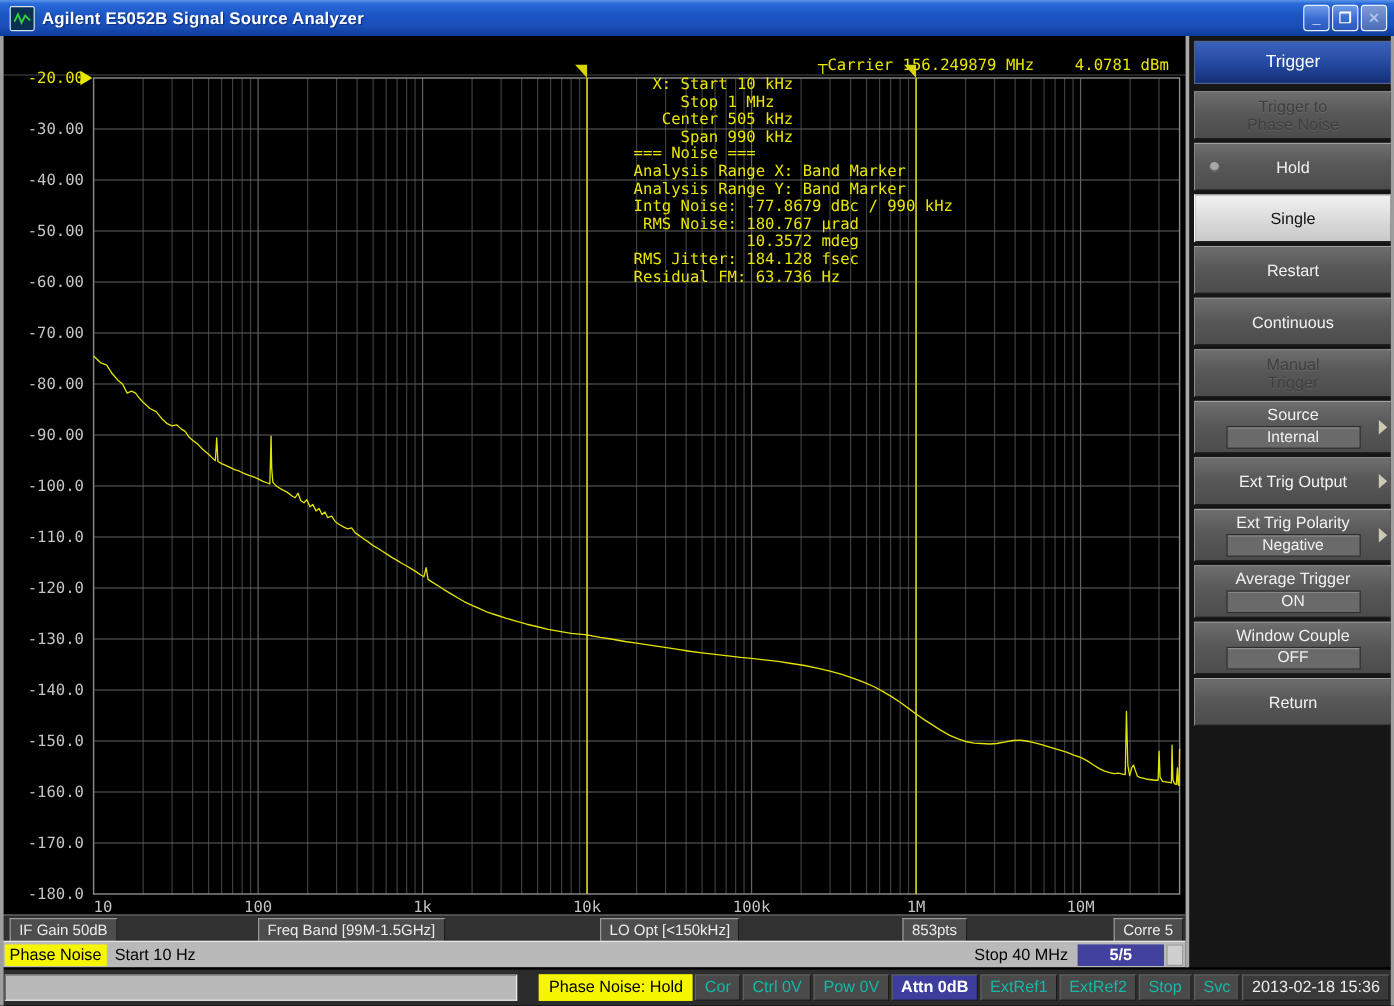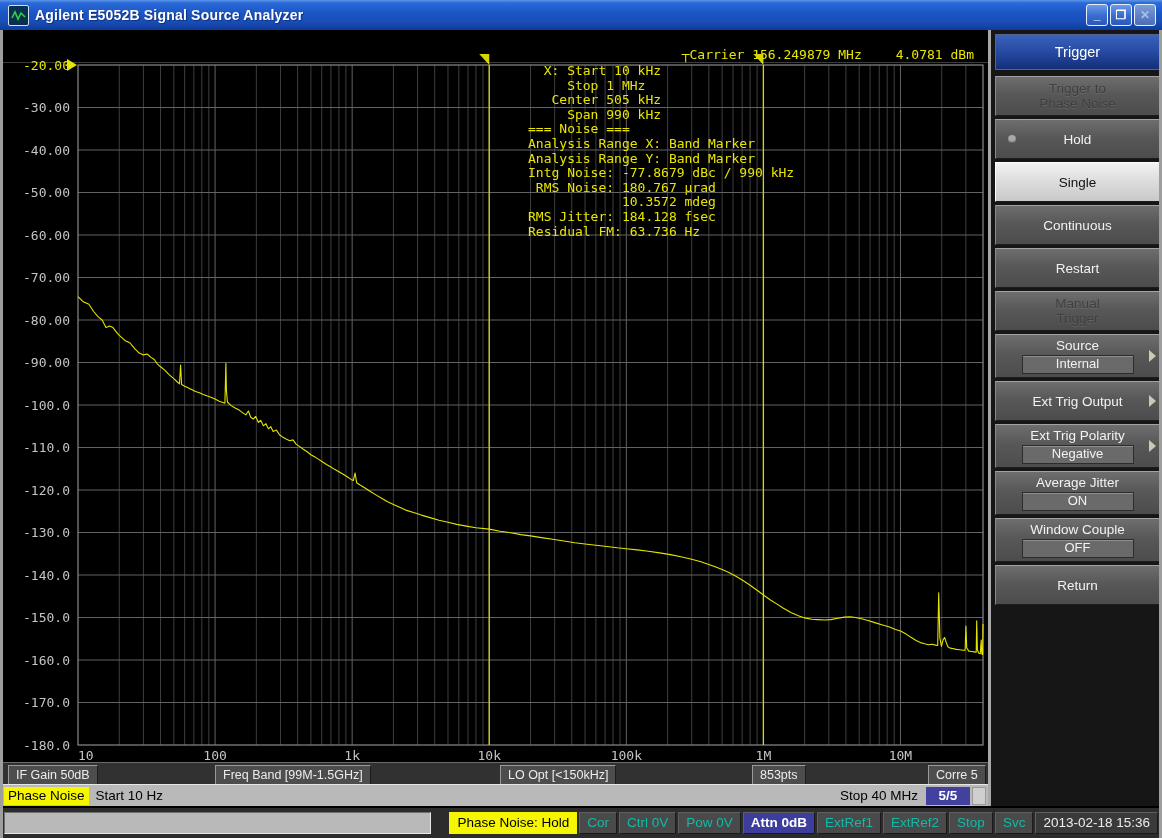--- a/index.html
+++ b/index.html
@@ -31,21 +31,21 @@
   .statusstrip{left:0;top:762px;width:988px;height:22px;background:#313131;border-top:1px solid #6a6a6a;}
   .statusbox{position:absolute;top:2px;height:17px;background:#4d4d4d;color:#ececec;font-size:12.5px;line-height:17px;
     padding:1px 7px;border-top:1px solid #9a9a9a;border-left:1px solid #9a9a9a;border-right:1px solid #1d1d1d;border-bottom:1px solid #1d1d1d;}
 
   
   .sweepbar{left:0;top:784px;width:990px;height:22px;background:#b9b9b9;display:flex;align-items:center;
     font-size:13.5px;color:#000;box-sizing:border-box;padding:0 4px;border-top:1px solid #e6e6e6;}
   .mode-chip{background:#f6f600;color:#000;padding:0 4px;height:18px;line-height:18px;}
   .sweep-start{margin-left:7px;}
   .sweep-stop{margin-left:auto;margin-right:8px;}
-  .page-chip{background:#42429e;color:#fff;width:44px;text-align:center;height:18px;line-height:18px;font-weight:bold;}
+  .page-chip{background:#42429e;color:#fff;width:72px;text-align:center;height:18px;line-height:18px;font-weight:bold;}
   .page-sq{width:14px;height:18px;background:#cfcfcf;margin-left:2px;border:1px solid #9a9a9a;box-sizing:border-box;}
 
   
   .taskbar{left:0;top:808px;width:1162px;height:30px;background:#2c2c2c;display:flex;align-items:center;
     box-sizing:border-box;padding:0 4px;gap:14px;}
   .msgarea{flex:1 1 auto;height:22px;background:#b9b9b9;border-top:1px solid #6f6f6f;border-left:1px solid #6f6f6f;
     border-bottom:1px solid #e8e8e8;border-right:1px solid #e8e8e8;box-sizing:border-box;margin-right:4px;}
   .tseg{height:22px;line-height:20px;font-size:13.5px;padding:0 7px;box-sizing:border-box;white-space:nowrap;
     border:1px solid #5f5f5f;border-bottom-color:#1a1a1a;border-right-color:#1a1a1a;}
   .tseg.dim{background:#4a4a4a;color:#14b8a6;}
@@ -240,28 +240,28 @@
   </div>
 </div>
 
 <div class="abs sidebar">
   <div class="sk-title">Trigger</div>
   <div id="softkeys">
       <div class="skey sk-dis"><div>Trigger to
 Phase Noise</div></div>
       <div class="skey"><span class="sk-dot"></span><div>Hold</div></div>
       <div class="skey sk-sel"><div>Single</div></div>
+      <div class="skey"><div>Restart</div></div>
       <div class="skey"><div>Continuous</div></div>
-      <div class="skey"><div>Restart</div></div>
       <div class="skey sk-dis"><div>Manual
 Trigger</div></div>
       <div class="skey"><div>Source</div><div class="sk-value">Internal</div><span class="sk-arrow"></span></div>
       <div class="skey"><div>Ext Trig Output</div><span class="sk-arrow"></span></div>
       <div class="skey"><div>Ext Trig Polarity</div><div class="sk-value">Negative</div><span class="sk-arrow"></span></div>
-      <div class="skey"><div>Average Jitter</div><div class="sk-value">ON</div></div>
+      <div class="skey"><div>Average Trigger</div><div class="sk-value">ON</div></div>
       <div class="skey"><div>Window Couple</div><div class="sk-value">OFF</div></div>
       <div class="skey"><div>Return</div></div>
     </div>
 </div>
 
 <div class="abs taskbar">
   <div class="msgarea"></div>
   <div style="display:flex;gap:2px;align-items:center;" id="tasksegs">
       <div class="tseg hl-yellow">Phase Noise: Hold</div>
       <div class="tseg dim">Cor</div>

